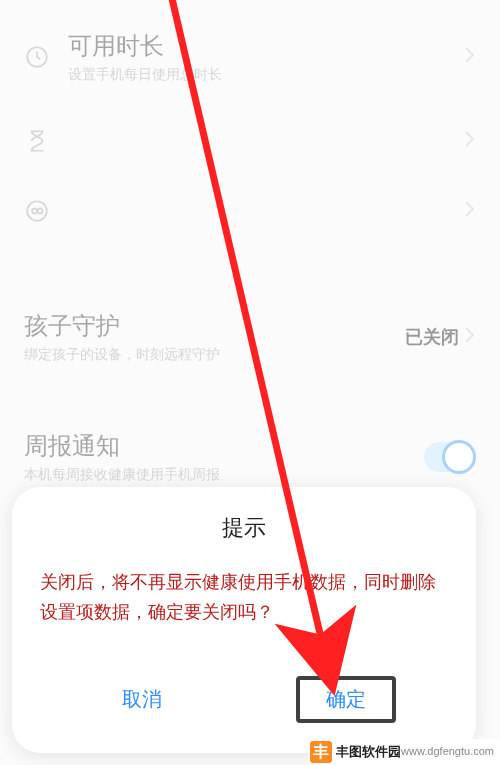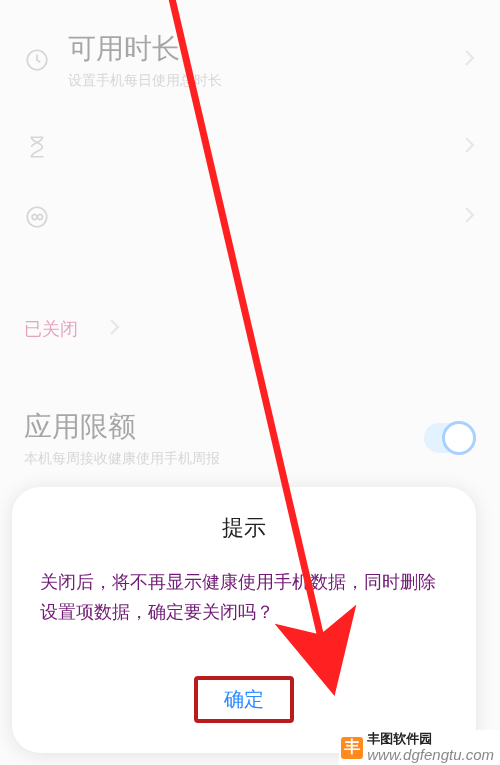--- a/index.html
+++ b/index.html
@@ -35,32 +35,33 @@
       width: 44px;
       display: flex;
       align-items: center;
       justify-content: flex-start;
       color: #999;
     }
     .row-text {
       flex: 1;
     }
     .row-title {
-      font-size: 28px;
+      font-size: 24px;
       color: #222;
     }
     .row-sub {
       font-size: 14px;
       color: #999;
       margin-top: 4px;
     }
     .row-meta {
       font-size: 18px;
-      color: #be185d;
-      margin-right: 29px;
+      color: #000000;
+      margin-right: 3px;
+      font-weight: bold;
     }
     .chevron {
       color: #c0c0c0;
     }
     .partial-sub {
       padding: 0 24px 10px 68px;
       font-size: 14px;
       color: #999;
       margin-top: -20px;
     }
@@ -100,40 +101,40 @@
     }
     .dialog-title {
       text-align: center;
       font-size: 22px;
       color: #222;
       font-weight: 500;
       margin-bottom: 24px;
     }
     .dialog-body {
       font-size: 18px;
-      color: #701a75;
+      color: #b91c1c;
       line-height: 1.7;
       margin-bottom: 28px;
     }
     .dialog-actions {
       display: flex;
       justify-content: space-around;
       align-items: center;
       padding-top: 8px;
     }
     .dlg-btn {
       flex: 1;
       text-align: center;
       font-size: 20px;
       color: #2a8cff;
       padding: 12px 0;
       cursor: pointer;
     }
     .confirm-box {
-      border: 4px solid #b91c1c;
+      border: 4px solid #404040;
       border-radius: 4px;
       padding: 6px 26px;
       display: inline-block;
     }
     .arrow-svg {
       position: absolute;
       top: 0;
       left: 0;
       z-index: 20;
       pointer-events: none;
@@ -157,25 +158,25 @@
       border-radius: 3px;
       display: flex;
       align-items: center;
       justify-content: center;
       font-weight: bold;
       margin-right: 4px;
       font-size: 16px;
     }
     .watermark-text {
       display: flex;
-      flex-direction: column;
+      flex-direction: row;
       line-height: 1.1;
     }
     .wm-main { font-weight: bold; color: #222; font-size: 13px;}
-    .wm-sub { color: #888; font-size: 15px; font-style: italic; }
+    .wm-sub { color: #888; font-size: 11px; }
     svg.icon { width: 26px; height: 26px; }
   </style>
 </head>
 <body>
 
 <div class="content">
   <div class="partial-sub">停用期间禁止应用使用</div>
 
   <div class="setting-row with-icon">
     <div class="row-icon">
@@ -222,48 +223,53 @@
     <div class="chevron">
       <svg width="14" height="22" viewBox="0 0 14 22" fill="none" stroke="currentColor" stroke-width="2">
           <path d="M4 4l7 7-7 7"></path>
         </svg>
     </div>
   </div>
 
   <div class="section-gap"></div>
 
   <div class="setting-row">
+    <div class="row-text">
+      <div class="row-title">孩子守护</div>
+      <div class="row-sub">绑定孩子的设备，时刻远程守护</div>
+    </div>
     <div class="row-meta">已关闭</div>
     <div class="chevron">
       <svg width="14" height="22" viewBox="0 0 14 22" fill="none" stroke="currentColor" stroke-width="2">
           <path d="M4 4l7 7-7 7"></path>
         </svg>
     </div>
   </div>
 
   <div class="section-gap" style="height:30px"></div>
 
   <div class="setting-row">
     <div class="row-text">
-      <div class="row-title">应用限额</div>
+      <div class="row-title">周报通知</div>
       <div class="row-sub">本机每周接收健康使用手机周报</div>
     </div>
     <div class="toggle">
       <div class="toggle-knob"></div>
     </div>
   </div>
 </div>
 
 <div class="scrim"></div>
 
 <div class="dialog-overlay">
   <div class="dialog">
     <div class="dialog-title">提示</div>
     <div class="dialog-body">关闭后，将不再显示健康使用手机数据，同时删除设置项数据，确定要关闭吗？</div>
     <div class="dialog-actions">
+      <div class="dlg-btn">取消</div>
       <div class="dlg-btn">
         <span class="confirm-box">确定</span>
       </div>
     </div>
   </div>
 </div>
 
 <svg class="arrow-svg" width="500" height="765">
   <defs>
     <marker id="ah" markerWidth="12" markerHeight="12" refX="6" refY="6" orient="auto">

